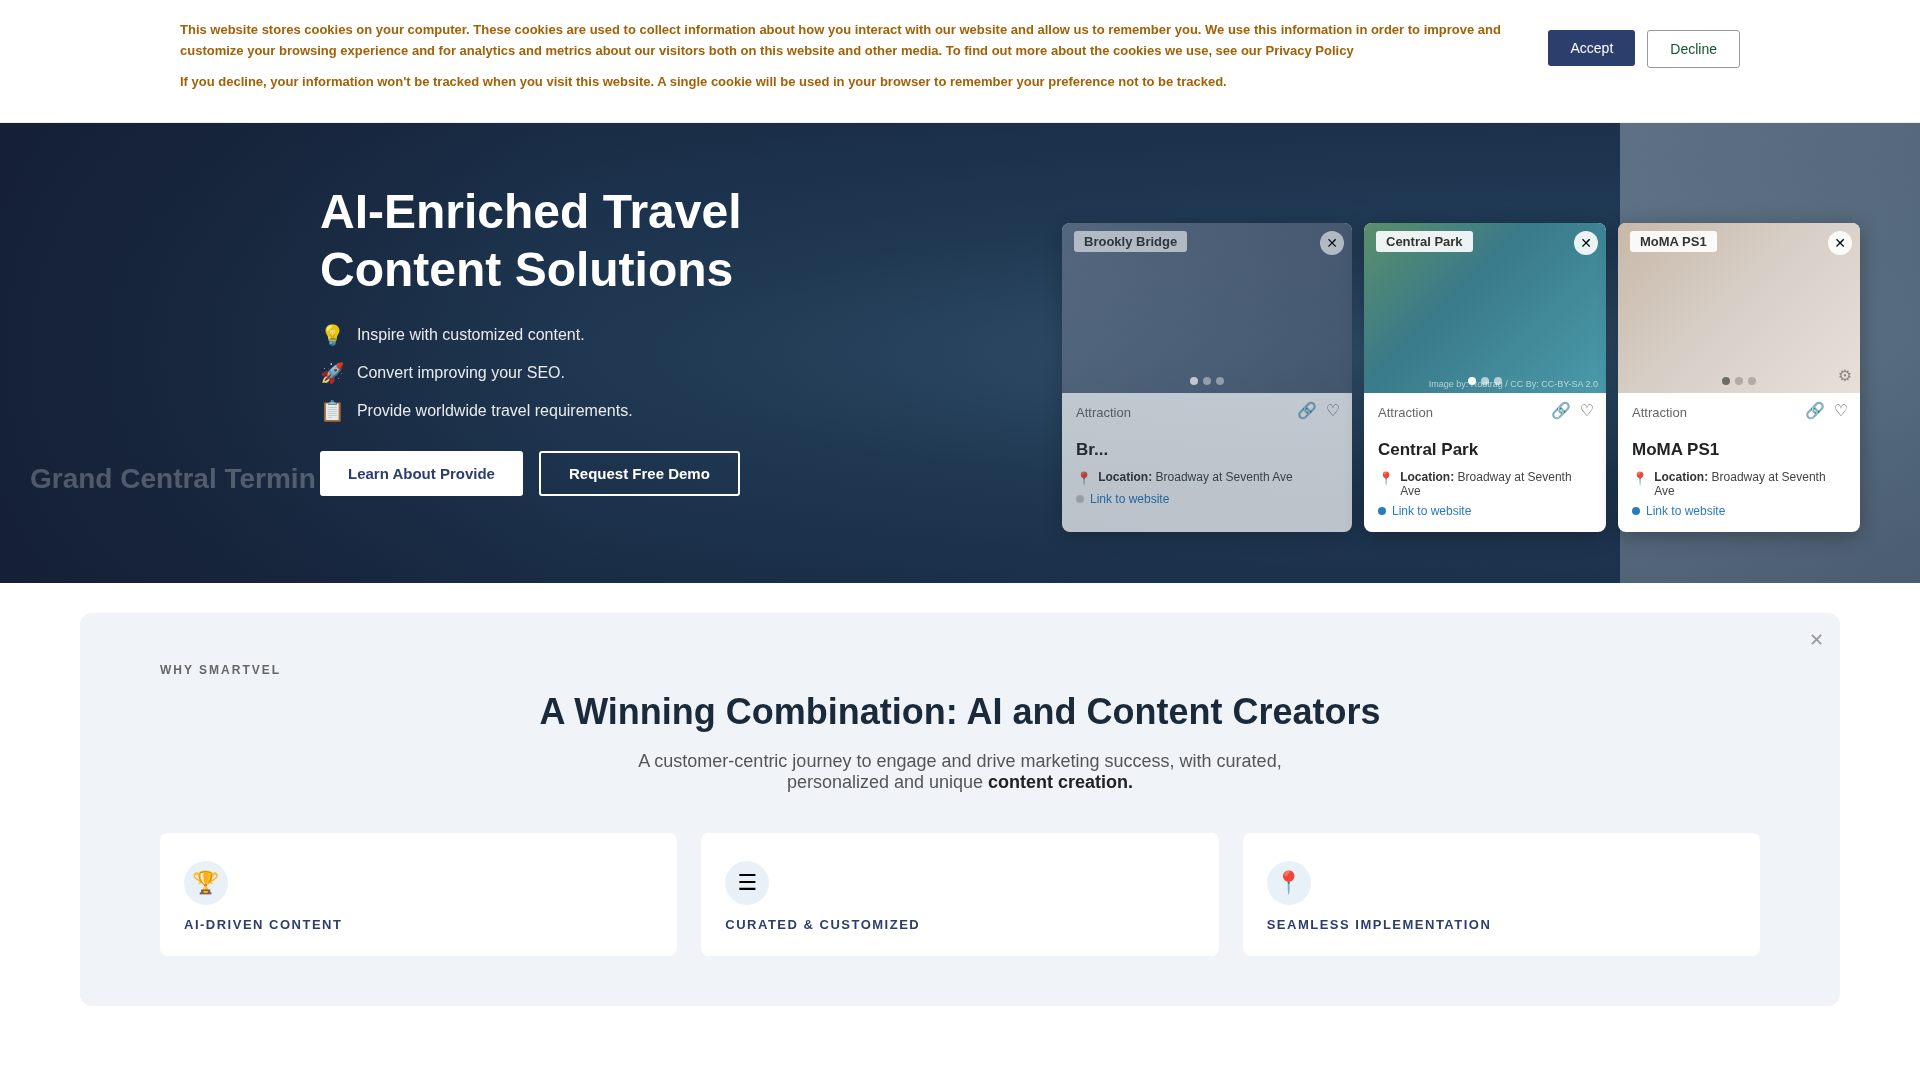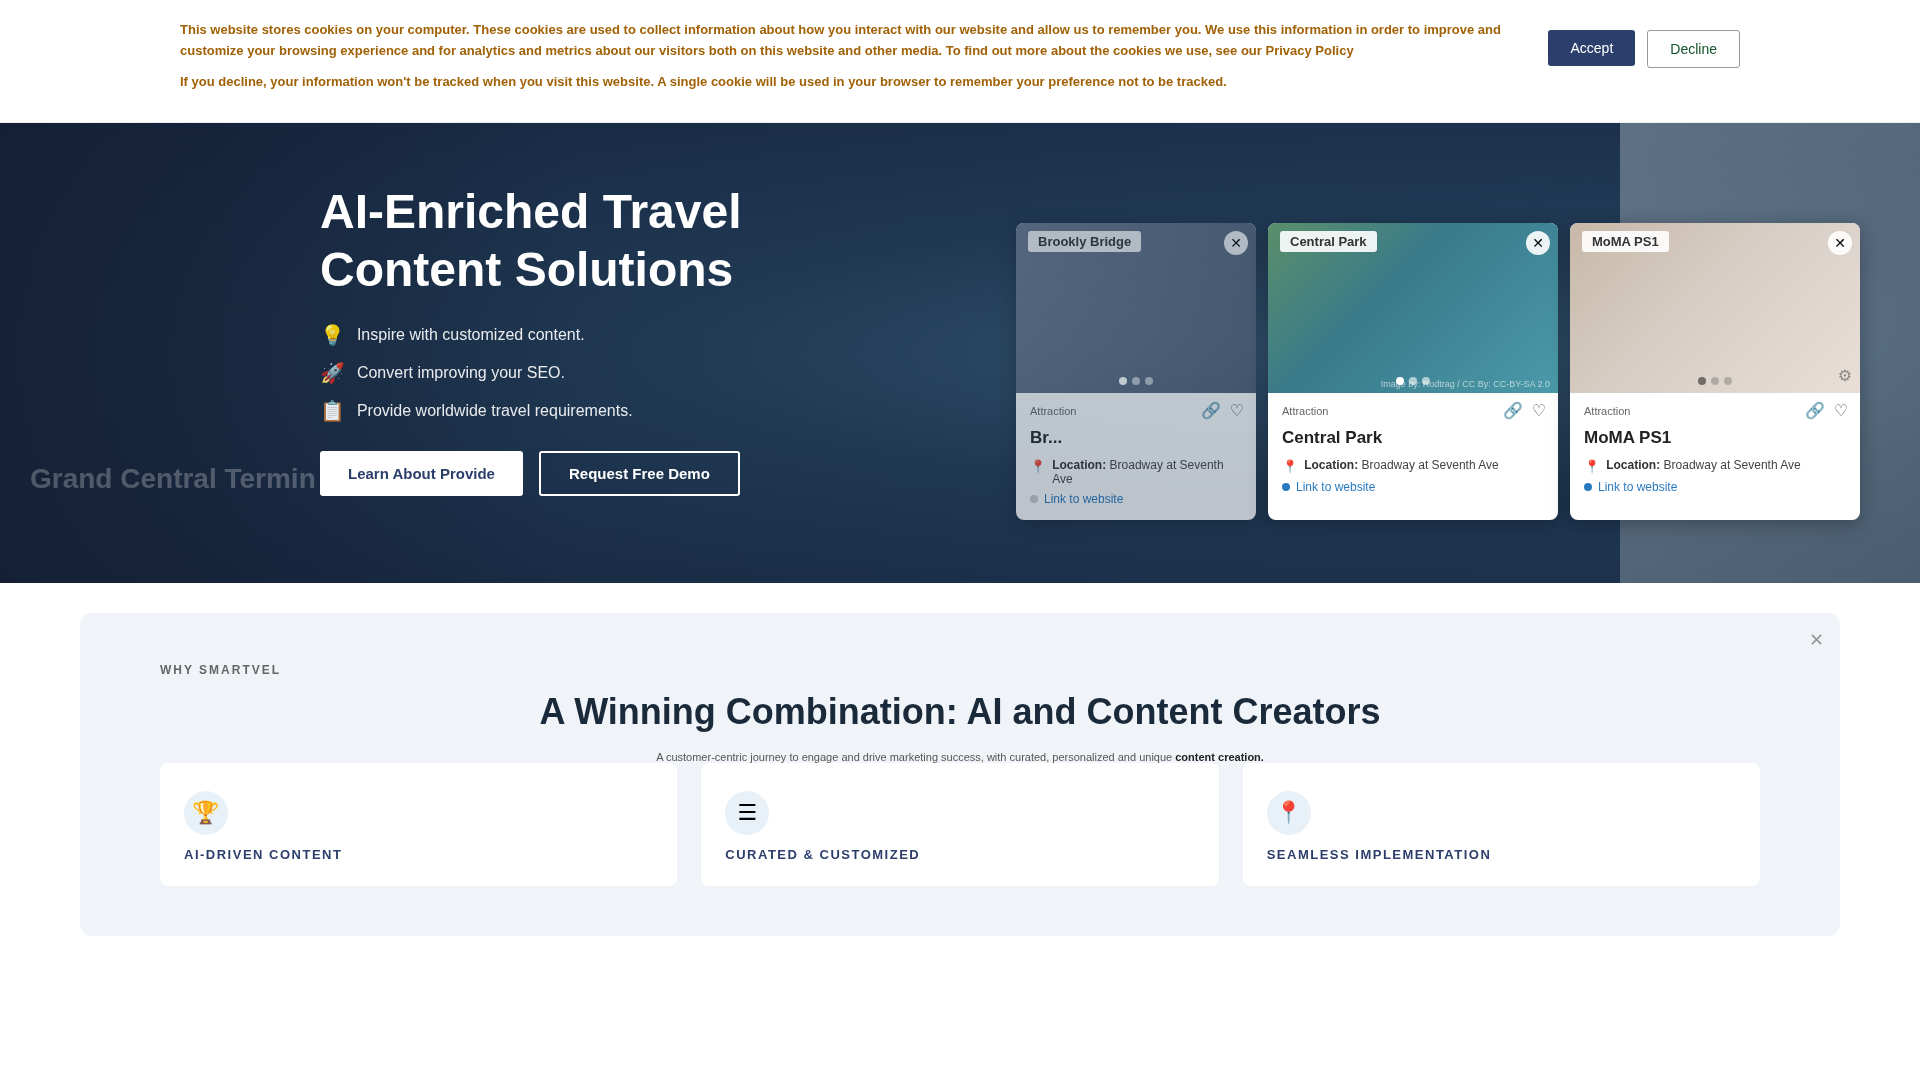--- a/index.html
+++ b/index.html
@@ -113,21 +113,21 @@
     
     .cards-overlay {
       position: absolute;
       top: 100px;
       right: 60px;
       display: flex;
       gap: 0;
       z-index: 10;
     }
     .poi-card {
-      width: 290px;
+      width: 242px;
       background: #fff;
       border-radius: 8px;
       overflow: hidden;
       margin-left: 12px;
       box-shadow: 0 4px 20px rgba(0,0,0,0.3);
       position: relative;
     }
     .poi-card-img {
       width: 100%;
       height: 170px;
@@ -186,23 +186,23 @@
       position: absolute;
       bottom: 8px;
       right: 8px;
       color: rgba(255,255,255,0.8);
       font-size: 16px;
     }
     .poi-card-body {
       padding: 12px 14px 14px;
     }
     .poi-category {
-      font-size: 11px;
+      font-size: 13px;
       color: #666;
-      margin-bottom: 11px;
+      margin-bottom: 20px;
     }
     .poi-name {
       font-size: 17px;
       font-weight: 700;
       color: #222;
       margin-bottom: 10px;
     }
     .poi-action-icon {
       font-size: 16px;
       color: #555;
@@ -258,22 +258,23 @@
     }
     .why-title {
       text-align: center;
       font-size: 36px;
       font-weight: 700;
       color: #1a2a3a;
       margin-bottom: 18px;
     }
     .why-desc {
       text-align: center;
-      font-size: 11px;
+      font-size: 18px;
       color: #555;
+      margin-bottom: 40px;
       max-width: 700px;
       margin-left: auto;
       margin-right: auto;
     }
     .why-desc strong { color: #222; font-weight: 700; }
 
     
     .features-row {
       display: flex;
       gap: 24px;
@@ -378,21 +379,21 @@
     </div>
 
     <div class="hero-buttons">
       <button class="btn-learn">Learn About Provide</button>
       <button class="btn-demo">Request Free Demo</button>
     </div>
   </div>
 
   <div class="cards-overlay">
 
-    <div class="poi-card" style="width:240px; opacity:0.7; margin-left:0;">
+    <div class="poi-card" style="width:290px; opacity:0.7; margin-left:0;">
       <div class="poi-card-img" style="background: linear-gradient(135deg, #6a7a90 0%, #4a5a70 100%);">
         <div class="poi-title-bar">Brookly Bridge</div>
         <button class="poi-close">✕</button>
         <div class="poi-dots">
           <div class="poi-dot active"></div>
           <div class="poi-dot"></div>
           <div class="poi-dot"></div>
         </div>
       </div>
       <div style="position:absolute; top:178px; right:12px; display:flex; gap:8px;">

